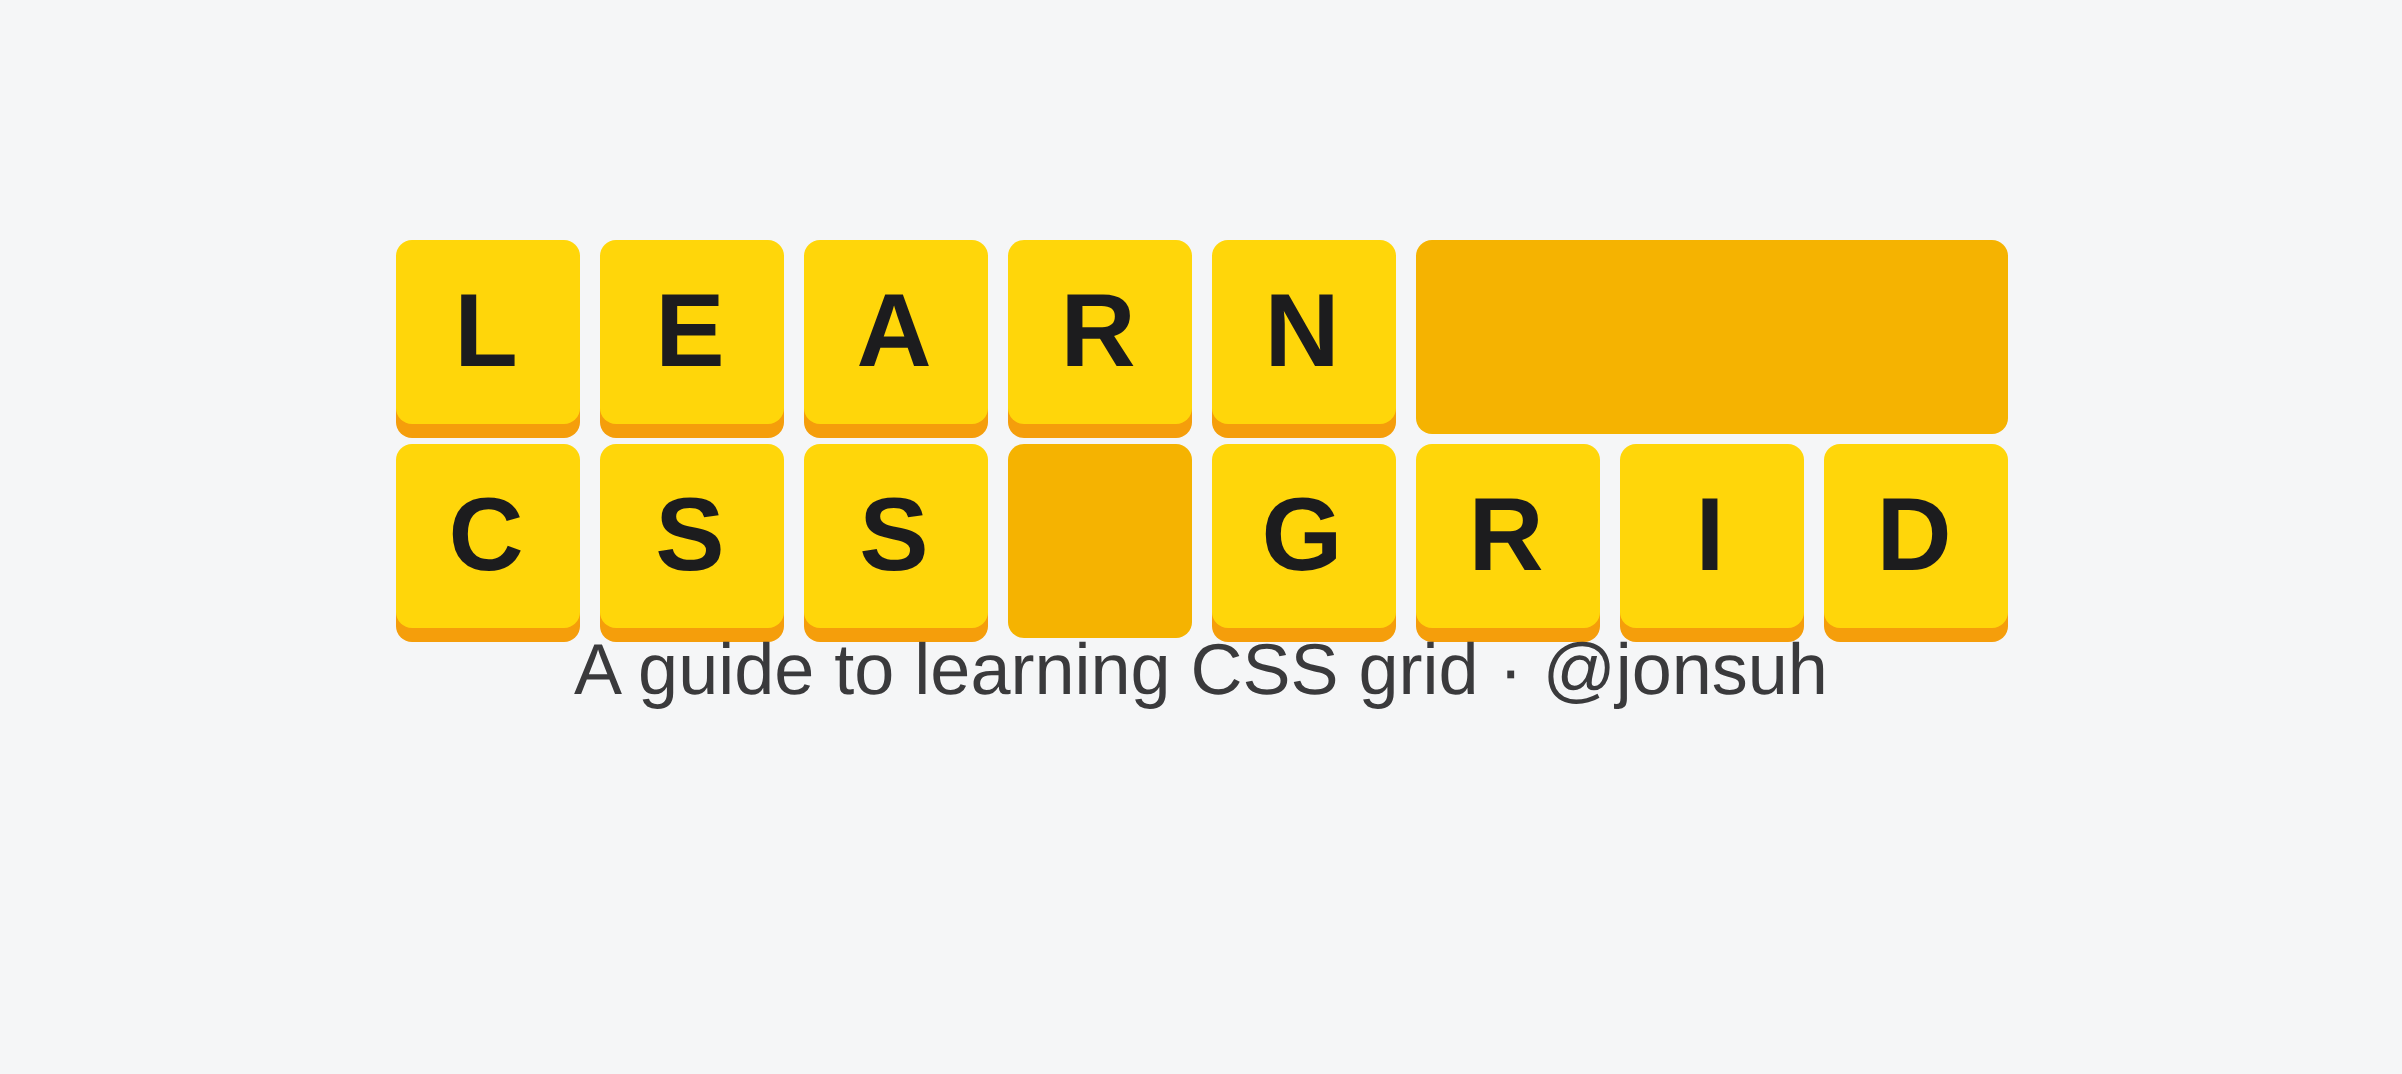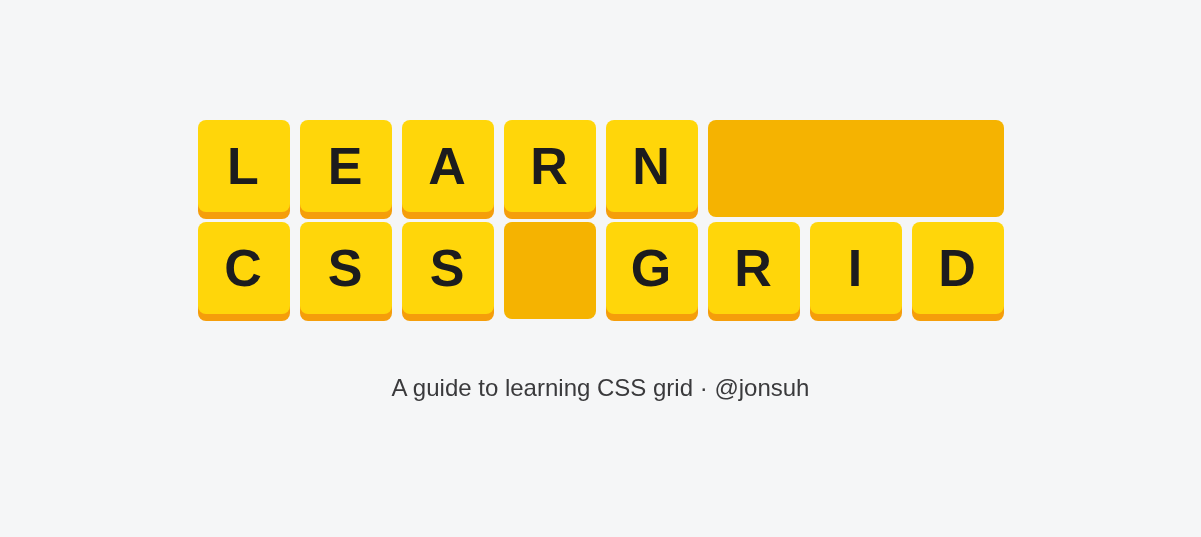--- a/index.html
+++ b/index.html
@@ -32,22 +32,21 @@
   }
   .tile.dark {
     background: #f5b301;
     box-shadow: none;
     height: 97px;
   }
   .tile.wide {
     grid-column: span 3;
   }
   .tagline {
-    margin-top: 60px;
-    font-size: 24px;
+    font-size: 36px;
     color: #3a3a3c;
   }
   .tagline a {
     color: #3a3a3c;
     text-decoration: none;
   }
 </style>
 </head>
 <body>
 

